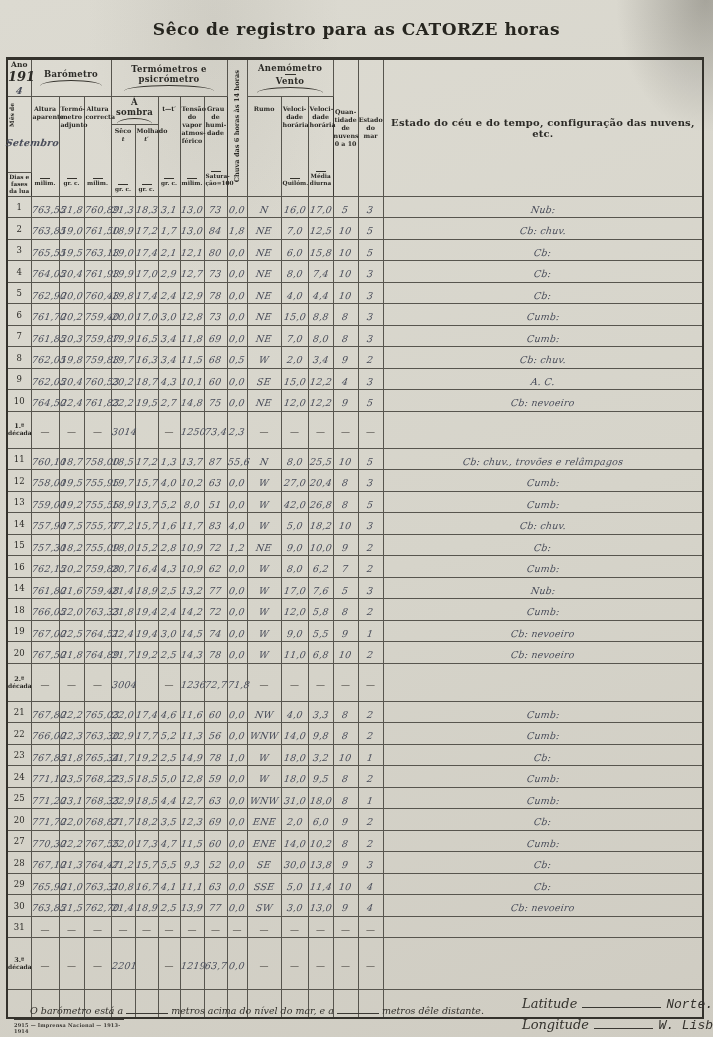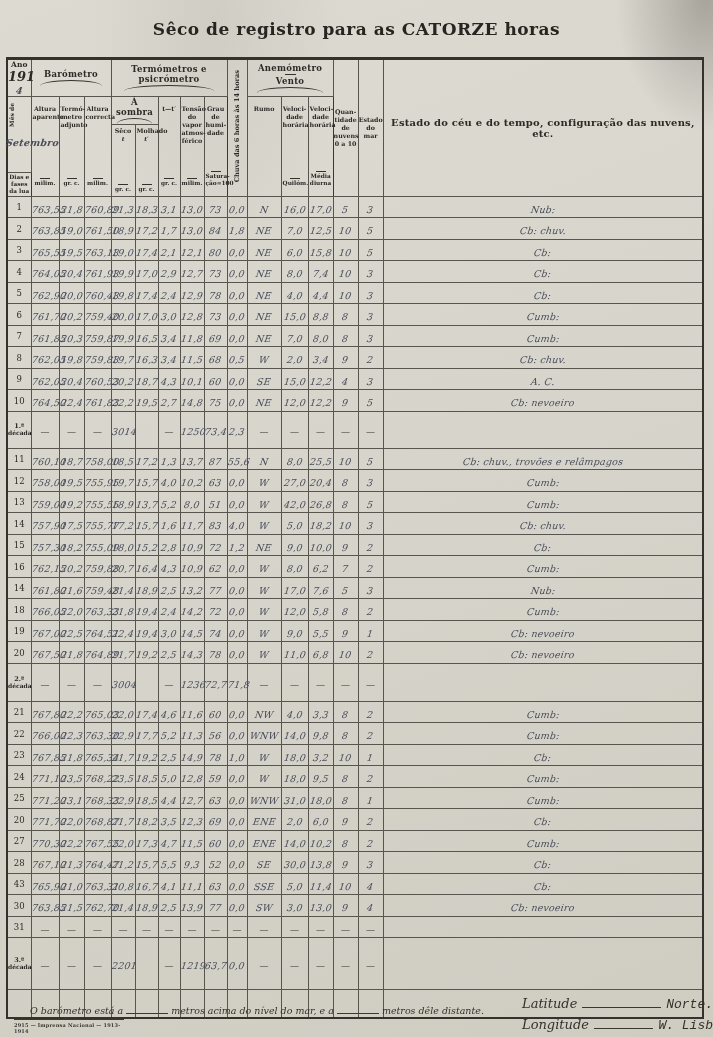--- a/index.html
+++ b/index.html
@@ -760,21 +760,21 @@
         <td class="c-grau"><span class="hw">52</span></td>
         <td class="c-chuva"><span class="hw">0,0</span></td>
         <td class="c-rumo"><span class="hw">SE</span></td>
         <td class="c-vel"><span class="hw">30,0</span></td>
         <td class="c-med"><span class="hw">13,8</span></td>
         <td class="c-nuvens"><span class="hw">9</span></td>
         <td class="c-mar"><span class="hw">3</span></td>
         <td class="c-ceu"><span class="hw">Cb:</span></td>
       </tr>
       <tr>
-        <td class="c-day">43</td>
+        <td class="c-day">29</td>
         <td class="c-alt_ap"><span class="hw">765,90</span></td>
         <td class="c-term"><span class="hw">21,0</span></td>
         <td class="c-alt_corr"><span class="hw">763,31</span></td>
         <td class="c-seco"><span class="hw">20,8</span></td>
         <td class="c-molhado"><span class="hw">16,7</span></td>
         <td class="c-tt"><span class="hw">4,1</span></td>
         <td class="c-tensao"><span class="hw">11,1</span></td>
         <td class="c-grau"><span class="hw">63</span></td>
         <td class="c-chuva"><span class="hw">0,0</span></td>
         <td class="c-rumo"><span class="hw">SSE</span></td>

